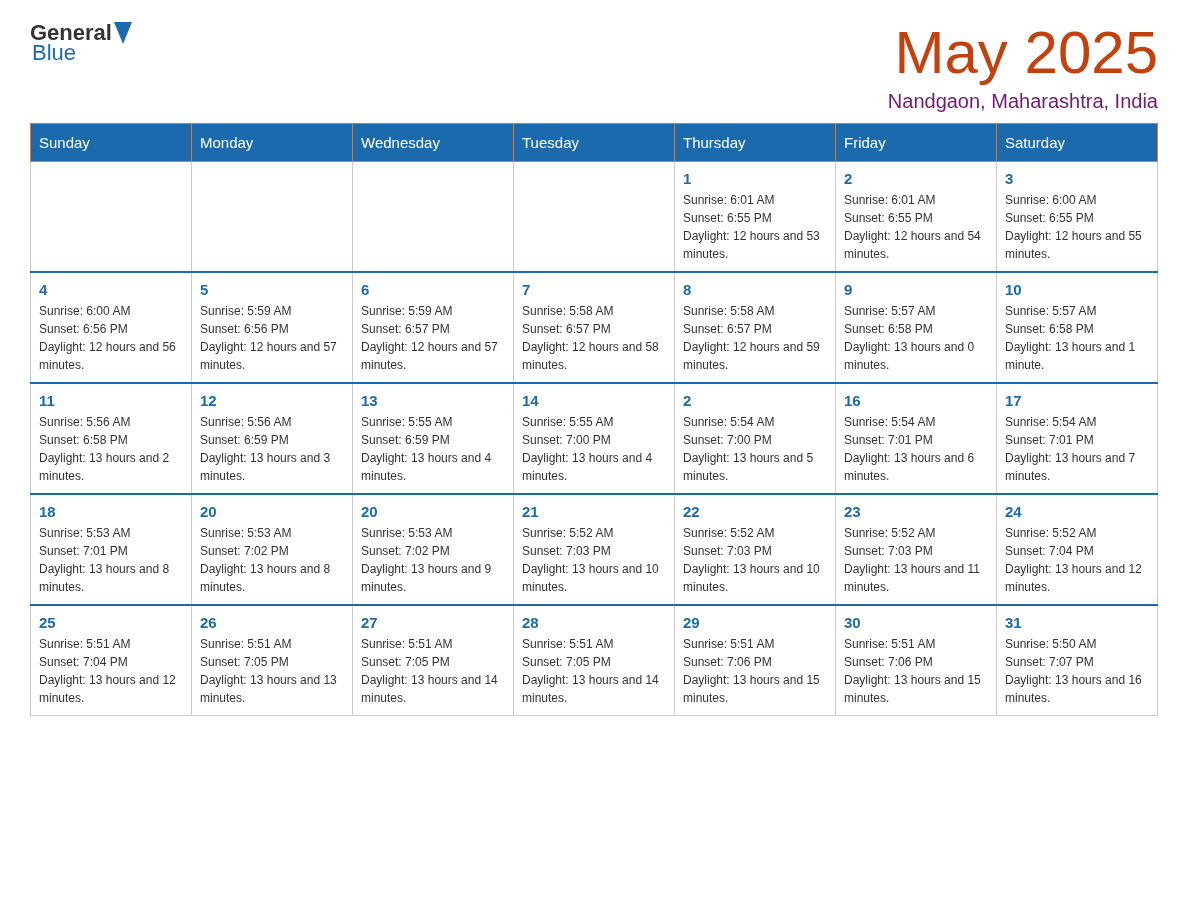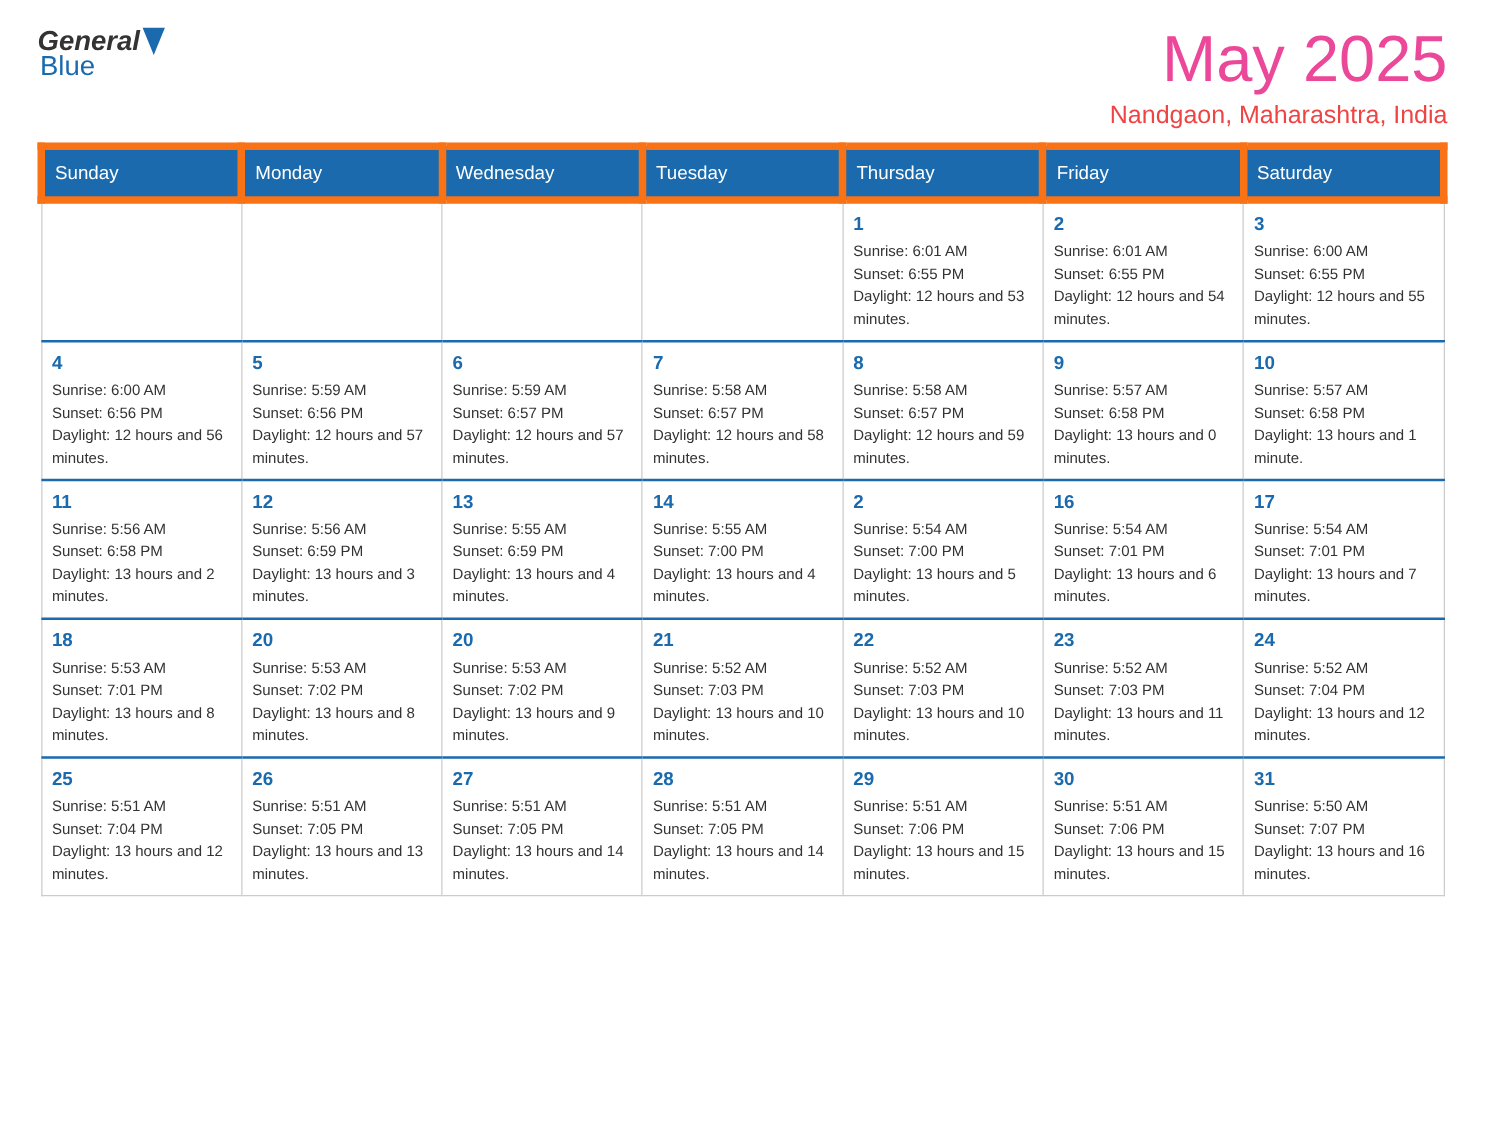--- a/index.html
+++ b/index.html
@@ -18,54 +18,53 @@
     }
     .logo {
       display: flex;
       align-items: center;
       gap: 4px;
     }
     .logo-text-general {
       font-size: 22px;
       font-weight: bold;
       color: #333;
-      font-style: italic;
     }
     .logo-text-blue {
       font-size: 22px;
       font-weight: normal;
       color: #1a6aad;
     }
     .title-section {
       text-align: right;
     }
     .month-title {
-      font-size: 52px;
+      font-size: 60px;
       font-weight: normal;
-      color: #ec4899;
+      color: #c2410c;
       line-height: 1.1;
     }
     .location-title {
       font-size: 20px;
-      color: #ef4444;
+      color: #701a75;
       margin-top: 4px;
     }
     .calendar {
       width: 100%;
       border-collapse: collapse;
       margin-top: 10px;
     }
     .calendar th {
       background-color: #1a6aad;
       color: #fff;
       padding: 10px 8px;
       text-align: left;
       font-size: 15px;
       font-weight: normal;
-      border: 6px solid #f97316;
+      border: 1px solid #f97316;
     }
     .calendar td {
       vertical-align: top;
       padding: 8px;
       border: 1px solid #ccc;
       width: calc(100% / 7);
       min-height: 100px;
       font-size: 12.5px;
       color: #333;
     }

